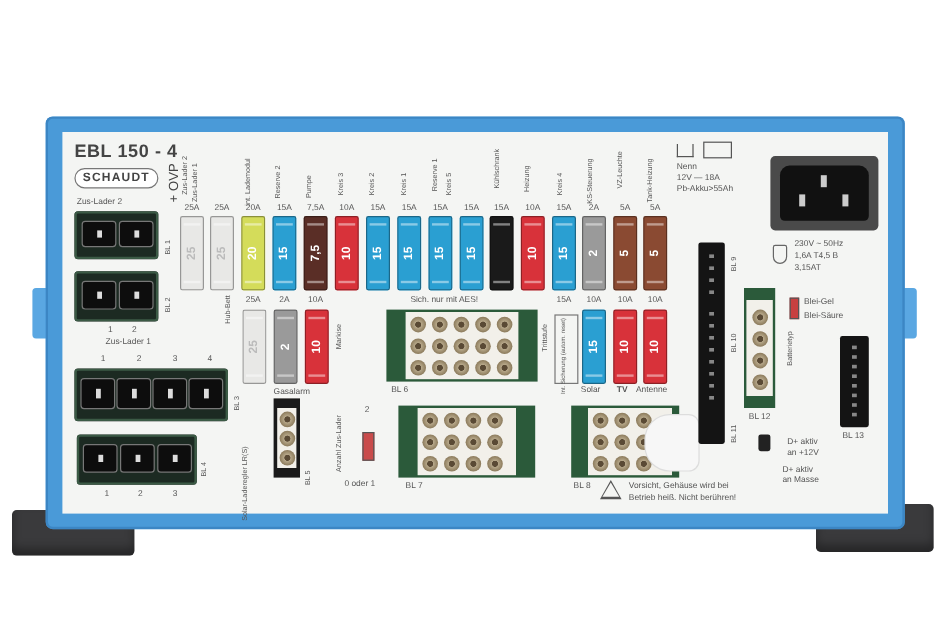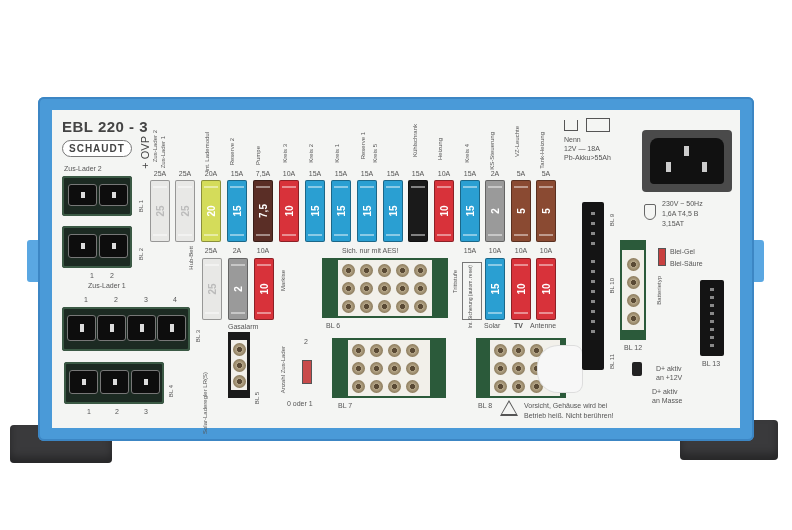--- a/index.html
+++ b/index.html
@@ -35,21 +35,21 @@
 <div class="foot" style="left:10px;top:425px;width:102px;height:38px;"></div>
 <div class="foot" style="left:680px;top:420px;width:98px;height:40px;"></div>
 
 <div class="tab" style="left:27px;top:240px;width:16px;height:42px;"></div>
 <div class="tab" style="left:750px;top:240px;width:14px;height:42px;"></div>
 
 <div class="frame"></div>
 
 <div class="panel">
 
-  <div class="abs title" style="left:10px;top:8px;">EBL 220 - 3</div>
+  <div class="abs title" style="left:10px;top:8px;">EBL 150 - 4</div>
   <div class="abs logo" style="left:10px;top:30px;">SCHAUDT</div>
   <div class="vlabel" style="left:87px;top:26px;font-size:11px;color:#444;">+ OVP</div>
 
   <div class="label" style="left:12px;top:55px;">Zus-Lader 2</div>
 
   <div class="conn" style="left:10px;top:66px;width:70px;height:40px;">
     <div class="slot" style="left:6px;width:27px;">
         <div class="pin"></div>
       </div>
     <div class="slot" style="left:37px;width:27px;">

